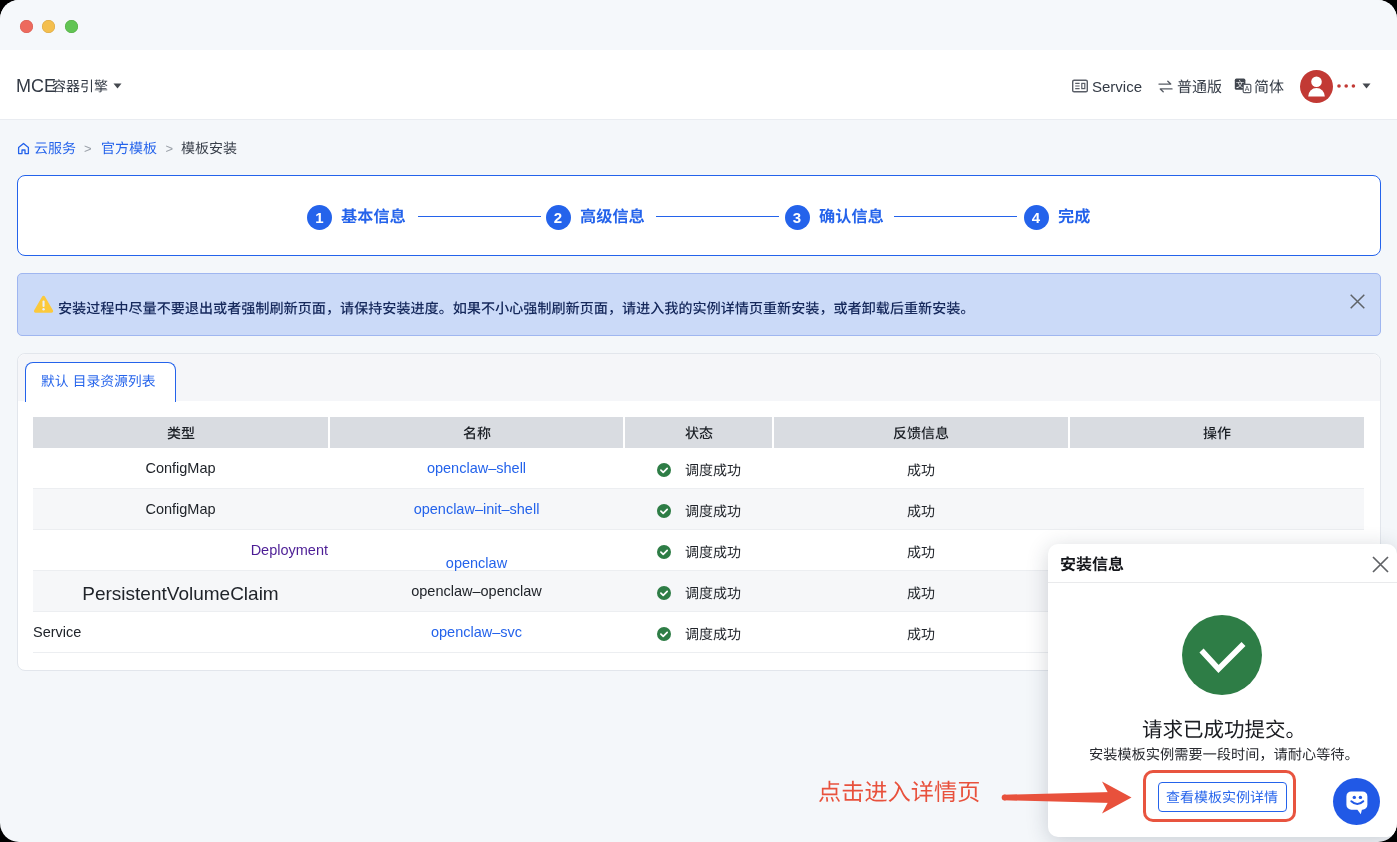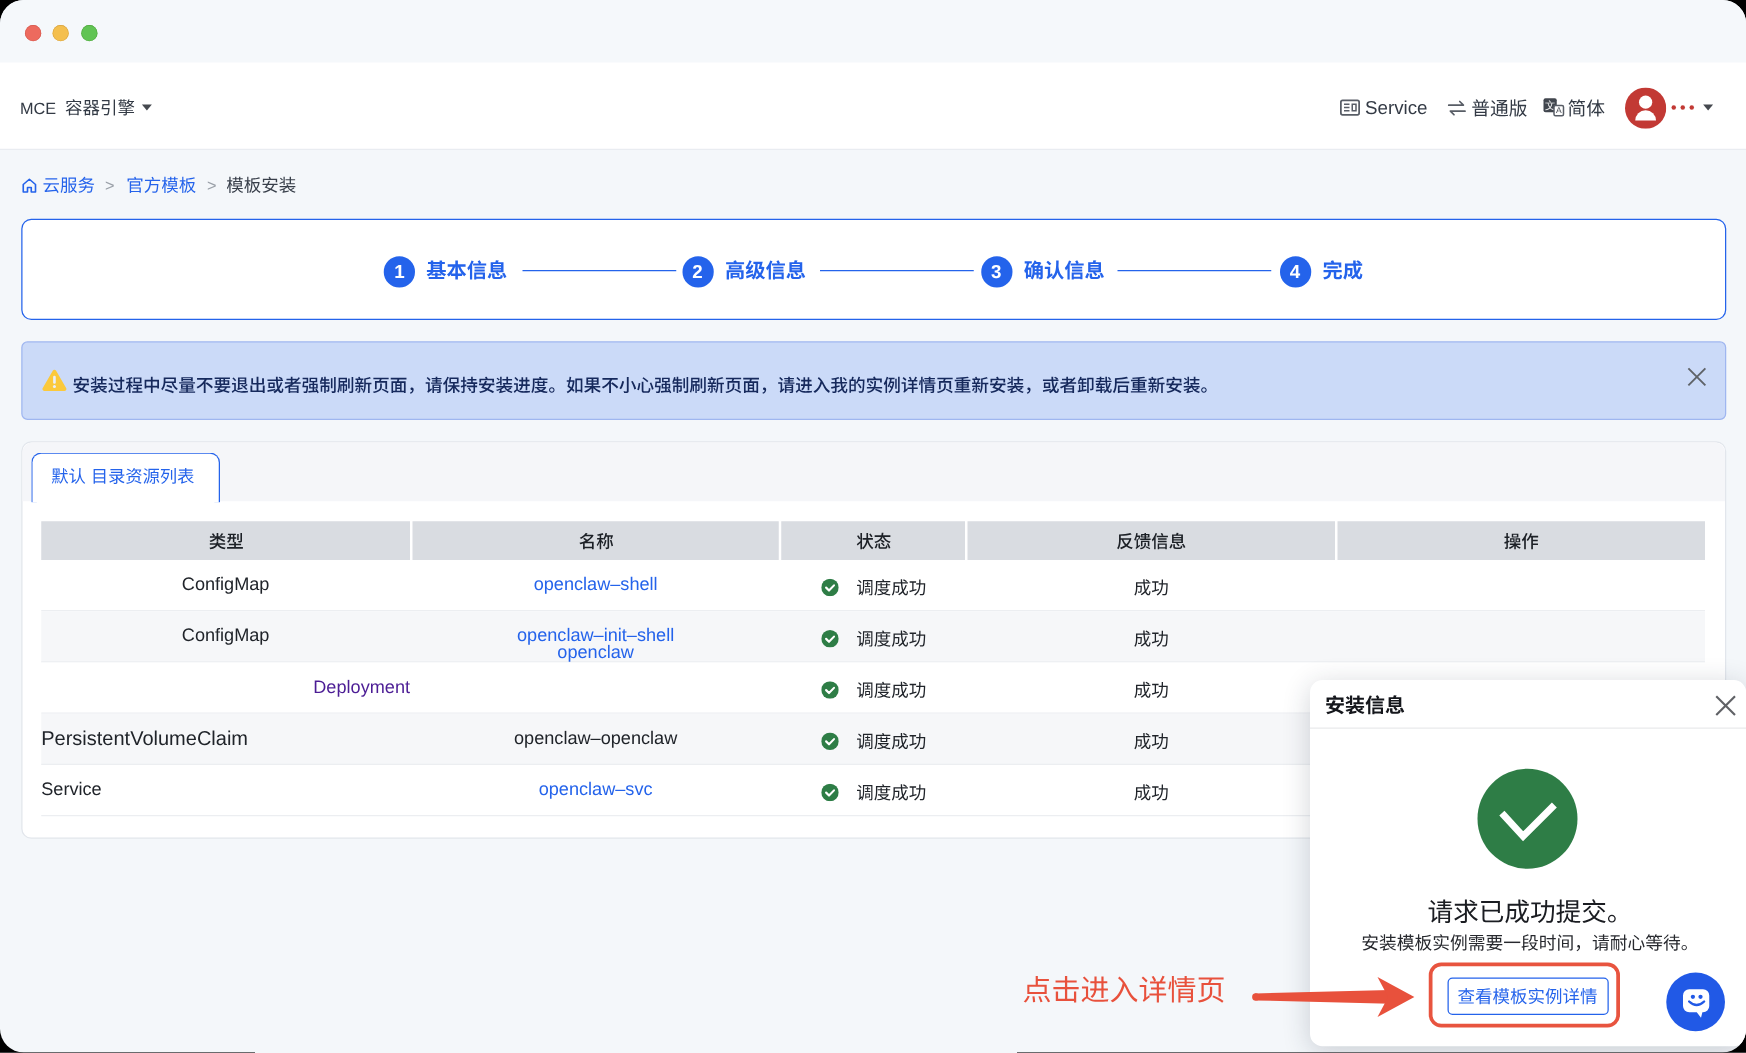--- a/index.html
+++ b/index.html
@@ -127,21 +127,21 @@
         <path id="r10893" d="M295 755C361 709 412 653 456 591C391 306 266 103 41 -13C61 -27 96 -58 110 -73C313 45 441 229 517 491C627 289 698 58 927 -70C931 -46 951 -6 964 15C631 214 661 590 341 819Z"></path>
         <path id="r44148" d="M464 462V281C464 174 421 55 50 -19C66 -35 87 -64 96 -80C485 4 541 143 541 280V462ZM545 110C661 56 812 -27 885 -83L932 -23C854 32 703 111 589 161ZM171 595V128H248V525H760V130H839V595H478C497 630 517 673 535 715H935V785H74V715H449C437 676 419 631 403 595Z"></path>
       </defs>
     </svg>
     <div class="abs" id="win" style="left:0;top:0;width:1397px;height:842px;border-radius:19px;overflow:hidden;background:#f4f7fa">
       <div class="abs" style="left:0;top:0;width:1397px;height:50px;background:#f5f8fb"></div>
       <div class="abs" style="left:19.5px;top:20px;width:13px;height:13px;border-radius:50%;background:#ed6a5e;box-shadow:inset 0 0 0 0.5px #d55a50"></div>
       <div class="abs" style="left:42.3px;top:20px;width:13px;height:13px;border-radius:50%;background:#f4bf4e;box-shadow:inset 0 0 0 0.5px #d6a343"></div>
       <div class="abs" style="left:65.1px;top:20px;width:13px;height:13px;border-radius:50%;background:#61c454;box-shadow:inset 0 0 0 0.5px #51a73f"></div>
       <div class="abs" style="left:0;top:50px;width:1397px;height:70px;background:#fff;border-bottom:1px solid #e9ecf1"></div>
-      <div class="abs" style="left:16px;top:77px;height:18px;display:flex;align-items:center;color:#333a45;font-size:13px">MCE&nbsp;</div>
+      <div class="abs" style="left:16px;top:77px;height:18px;display:flex;align-items:center;color:#333a45;font-size:18px">MCE&nbsp;</div>
       <div style="position:absolute;left:52.0px;top:79.0px;line-height:0">
         <svg class="t" width="56" height="14" viewBox="0 0 56 14" fill="#333a45" xmlns="http://www.w3.org/2000/svg">
           <use href="#r15563" transform="translate(0.0,12.2) scale(0.014000,-0.014000)"></use>
           <use href="#r58920" transform="translate(14.0,12.2) scale(0.014000,-0.014000)"></use>
           <use href="#r17174" transform="translate(28.0,12.2) scale(0.014000,-0.014000)"></use>
           <use href="#r19691" transform="translate(42.0,12.2) scale(0.014000,-0.014000)"></use>
         </svg>
       </div>
       <div class="abs" style="left:113px;top:83px;line-height:0"><svg width="9" height="6" viewBox="0 0 9 6">
           <path d="M0.5 0.6h8L4.5 5.4Z" fill="#45494f"></path>
@@ -423,41 +423,41 @@
         </svg>
       </div>
       <div style="position:absolute;left:906.5px;top:503.5px;line-height:0">
         <svg class="t" width="28" height="14" viewBox="0 0 28 14" fill="#20242a" xmlns="http://www.w3.org/2000/svg">
           <use href="#r18519" transform="translate(0.0,12.2) scale(0.014000,-0.014000)"></use>
           <use href="#r11381" transform="translate(14.0,12.2) scale(0.014000,-0.014000)"></use>
         </svg>
       </div>
       <div class="abs" style="left:33px;top:530px;width:1331px;height:41px;background:#ffffff;border-bottom:1px solid #eceef1"></div>
       <div class="abs" style="left:33px;top:542.2px;width:295px;text-align:right;font-size:14.5px;color:#4c1d95">Deployment</div>
-      <div class="abs" style="left:330px;top:514px;width:293px;text-align:center;font-size:14.5px;color:#2463eb">openclaw</div>
+      <div class="abs" style="left:330px;top:555px;width:293px;text-align:center;font-size:14.5px;color:#2463eb">openclaw</div>
       <div class="abs" style="left:657px;top:544.5px;line-height:0"><svg width="14" height="14" viewBox="0 0 14 14">
           <circle cx="7" cy="7" r="7" fill="#2e7d46"></circle>
           <path d="M3.9 7.1 6.2 9.4 10.2 5.3" stroke="#fff" stroke-width="1.7" fill="none" stroke-linecap="round" stroke-linejoin="round"></path>
         </svg></div>
       <div style="position:absolute;left:685.0px;top:544.5px;line-height:0">
         <svg class="t" width="56" height="14" viewBox="0 0 56 14" fill="#20242a" xmlns="http://www.w3.org/2000/svg">
           <use href="#r38528" transform="translate(0.0,12.2) scale(0.014000,-0.014000)"></use>
           <use href="#r16946" transform="translate(14.0,12.2) scale(0.014000,-0.014000)"></use>
           <use href="#r18519" transform="translate(28.0,12.2) scale(0.014000,-0.014000)"></use>
           <use href="#r11381" transform="translate(42.0,12.2) scale(0.014000,-0.014000)"></use>
         </svg>
       </div>
       <div style="position:absolute;left:906.5px;top:544.5px;line-height:0">
         <svg class="t" width="28" height="14" viewBox="0 0 28 14" fill="#20242a" xmlns="http://www.w3.org/2000/svg">
           <use href="#r18519" transform="translate(0.0,12.2) scale(0.014000,-0.014000)"></use>
           <use href="#r11381" transform="translate(14.0,12.2) scale(0.014000,-0.014000)"></use>
         </svg>
       </div>
       <div class="abs" style="left:33px;top:571px;width:1331px;height:41px;background:#f6f7f9;border-bottom:1px solid #eceef1"></div>
-      <div class="abs" style="left:33px;top:583.2px;width:295px;font-size:16px;color:#20242a">PersistentVolumeClaim</div>
+      <div class="abs" style="left:33px;top:583.2px;width:295px;text-align:center;font-size:19px;color:#20242a">PersistentVolumeClaim</div>
       <div class="abs" style="left:330px;top:583.2px;width:293px;text-align:center;font-size:14.5px;color:#20242a">openclaw–openclaw</div>
       <div class="abs" style="left:657px;top:585.5px;line-height:0"><svg width="14" height="14" viewBox="0 0 14 14">
           <circle cx="7" cy="7" r="7" fill="#2e7d46"></circle>
           <path d="M3.9 7.1 6.2 9.4 10.2 5.3" stroke="#fff" stroke-width="1.7" fill="none" stroke-linecap="round" stroke-linejoin="round"></path>
         </svg></div>
       <div style="position:absolute;left:685.0px;top:585.5px;line-height:0">
         <svg class="t" width="56" height="14" viewBox="0 0 56 14" fill="#20242a" xmlns="http://www.w3.org/2000/svg">
           <use href="#r38528" transform="translate(0.0,12.2) scale(0.014000,-0.014000)"></use>
           <use href="#r16946" transform="translate(14.0,12.2) scale(0.014000,-0.014000)"></use>
           <use href="#r18519" transform="translate(28.0,12.2) scale(0.014000,-0.014000)"></use>

